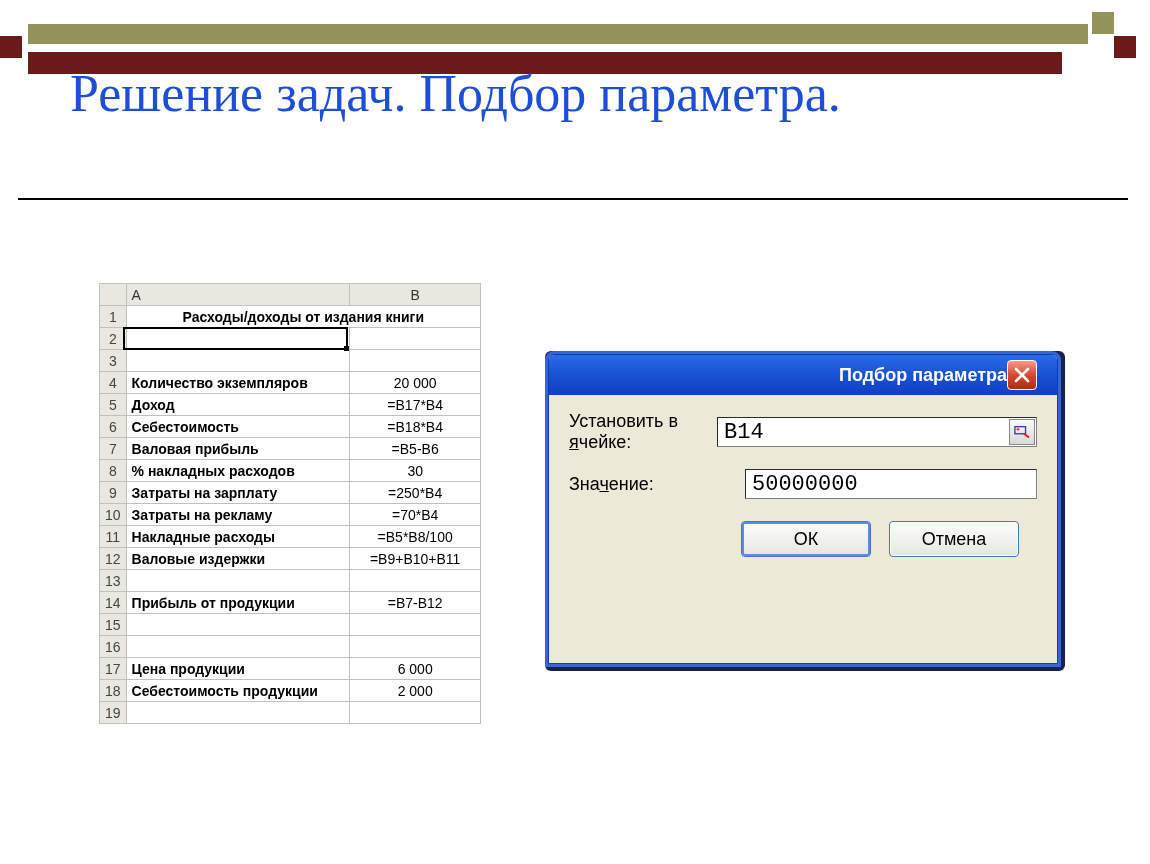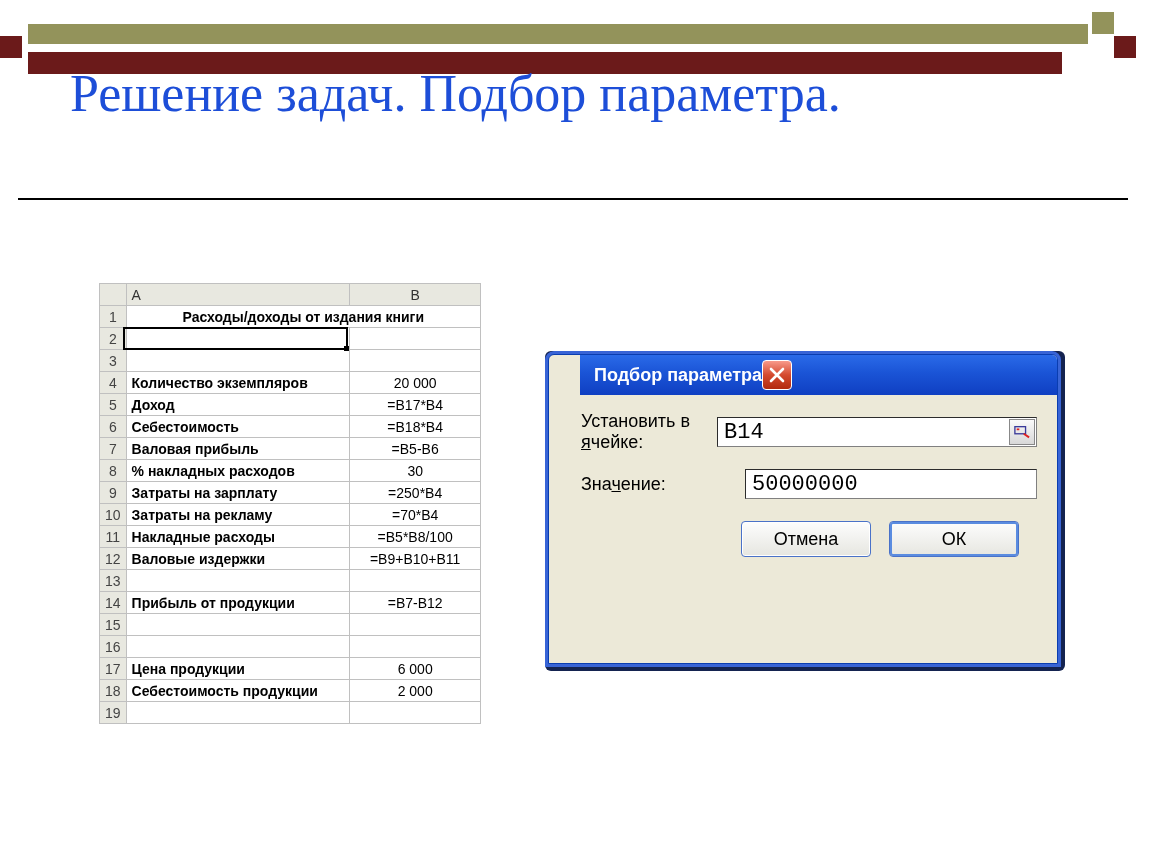--- a/index.html
+++ b/index.html
@@ -109,36 +109,35 @@
     font-size: 18px;
     box-shadow: 0 0 0 3px #3864d6;
     overflow: hidden;
   }
   .titlebar {
     height: 40px;
     background: linear-gradient(to bottom, #2a6ae8 0%, #1a54d6 45%, #0f3fc2 100%);
     color: #fff;
     display: flex;
     align-items: center;
-    padding: 0 14px 0 14px;
+    padding: 0 20px 0 14px;
     font-weight: bold;
-    justify-content: flex-start;
-    margin-left: 31px;
+    justify-content: flex-end;
   }
   .closebtn {
     width: 30px; height: 30px;
     background: linear-gradient(to bottom, #f89a8a, #d44a2f 50%, #b22a0f);
     border: 1px solid #fff;
     border-radius: 4px;
     display: flex; align-items: center; justify-content: center;
     cursor: pointer;
   }
   .closebtn svg { width: 16px; height: 16px; }
 
-  .dlg-body { padding: 16px 20px 12px 32px; }
+  .dlg-body { padding: 16px 20px 12px 20px; }
   .dlg-row { display: flex; align-items: center; margin-bottom: 16px; }
   .dlg-label {
     width: 260px;
     color: #000;
   }
   .dlg-label .mnemonic { text-decoration: underline; }
   .dlg-input-wrap {
     flex: 1;
     display: flex;
     border: 1px inset #808080;
@@ -340,17 +339,17 @@
     </div>
     <div class="dlg-row">
       <div class="dlg-label">
         <span>Зна</span><span class="mnemonic">ч</span><span>ение:</span>
       </div>
       <div class="dlg-input-wrap">
         <input class="dlg-input" value="50000000" style="">
       </div>
     </div>
     <div class="dlg-buttons">
+      <button class="winbtn default">ОК</button>
       <button class="winbtn">Отмена</button>
-      <button class="winbtn default">ОК</button>
     </div>
   </div>
 </div>
 
 </body></html>

